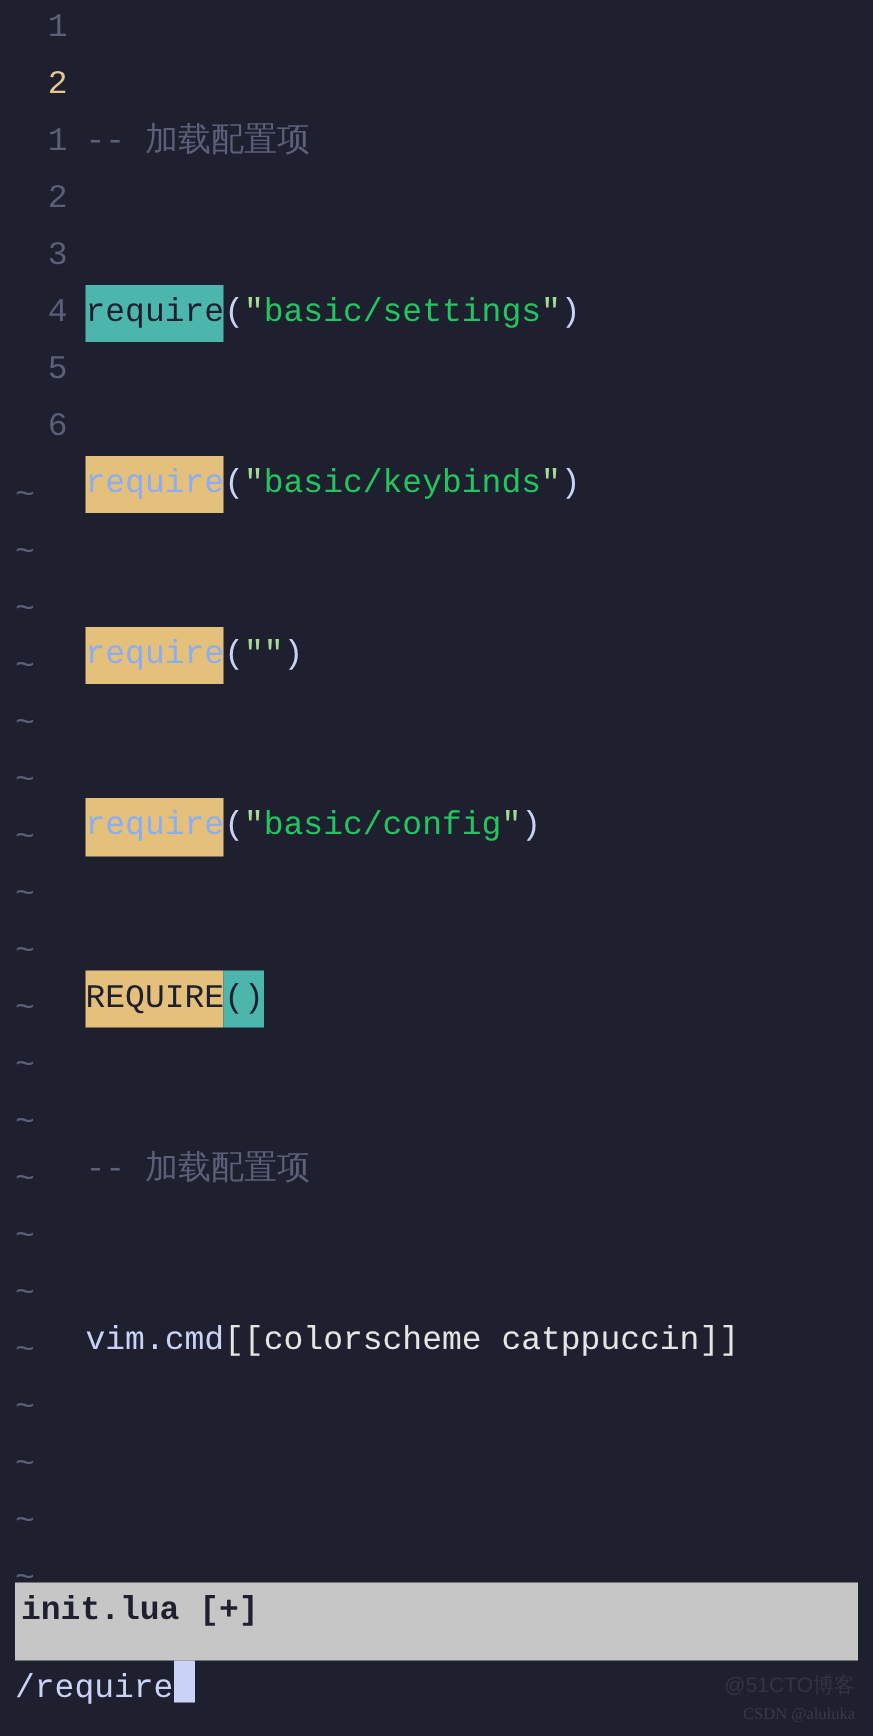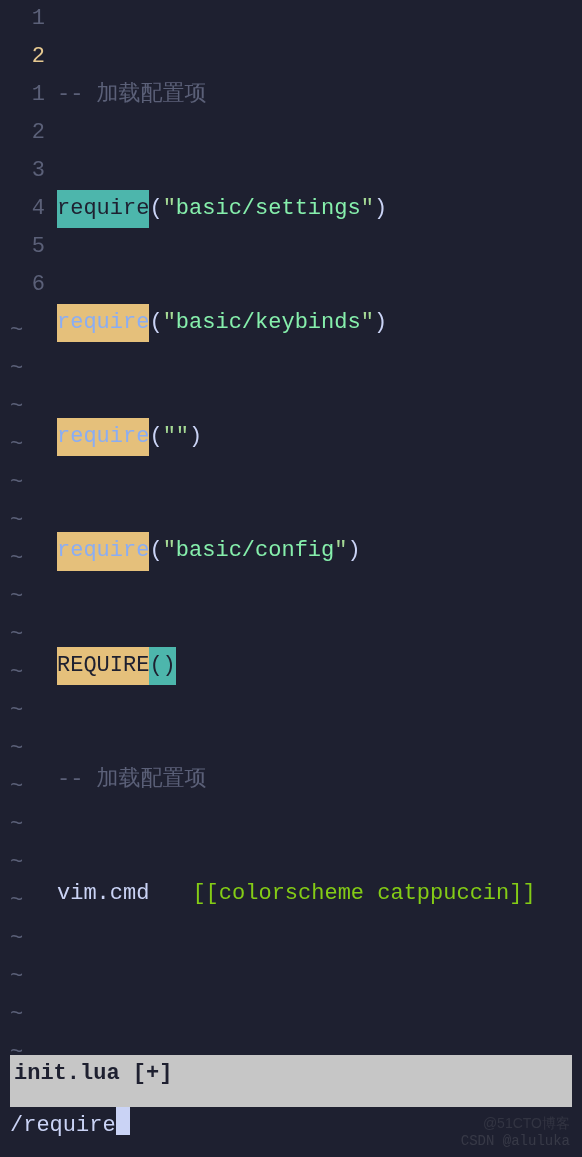--- a/index.html
+++ b/index.html
@@ -51,31 +51,30 @@
       height: 38px;
       line-height: 38px;
     }
     .comment {
       color: #5b6078;
     }
     .paren {
       color: #cad3f5;
     }
     .string {
-      color: #86efac;
+      color: #22c55e;
     }
     .quote {
       color: #a6da95;
     }
     .ident {
       color: #cad3f5;
     }
     .brackets {
-      color: #84cc16;
-      margin-left: 43px;
+      color: #e5e5e5;
     }
     .hl-cyan {
       background: #4db6ac;
       color: #1e2030;
     }
     .hl-orange {
       background: #e5c07b;
       color: #1e2030;
     }
     .hl-orange-kw {
@@ -123,22 +122,22 @@
       background: #cad3f5;
       width: 14px;
       height: 28px;
       display: inline-block;
     }
     .watermark {
       position: absolute;
       bottom: 4px;
       right: 12px;
       color: rgba(200,200,200,0.15);
-      font-size: 14px;
-      font-family: Liberation Mono, monospace;
+      font-size: 11px;
+      font-family: Liberation Serif, serif;
     }
     .watermark2 {
       position: absolute;
       bottom: 22px;
       right: 12px;
       color: rgba(200,200,200,0.12);
       font-size: 14px;
       font-family: sans-serif;
     }
   </style>

